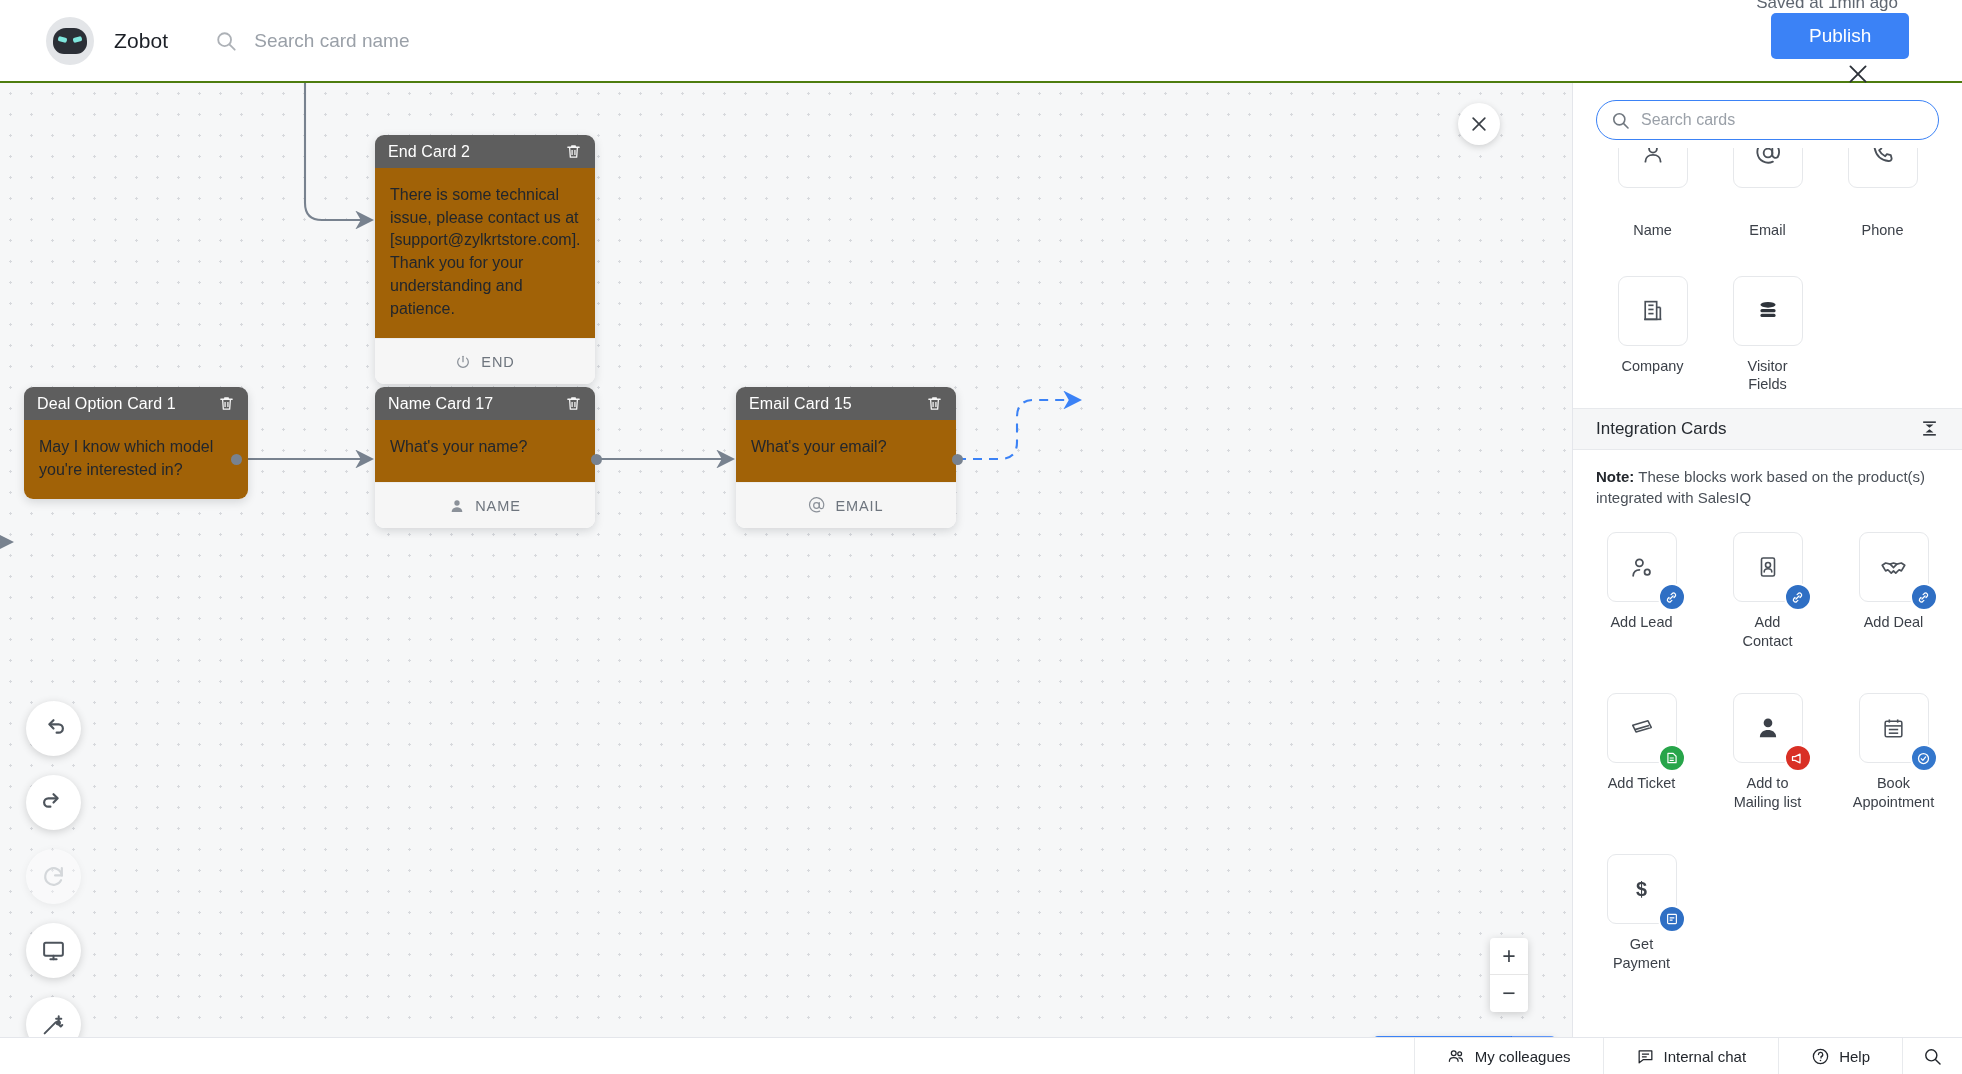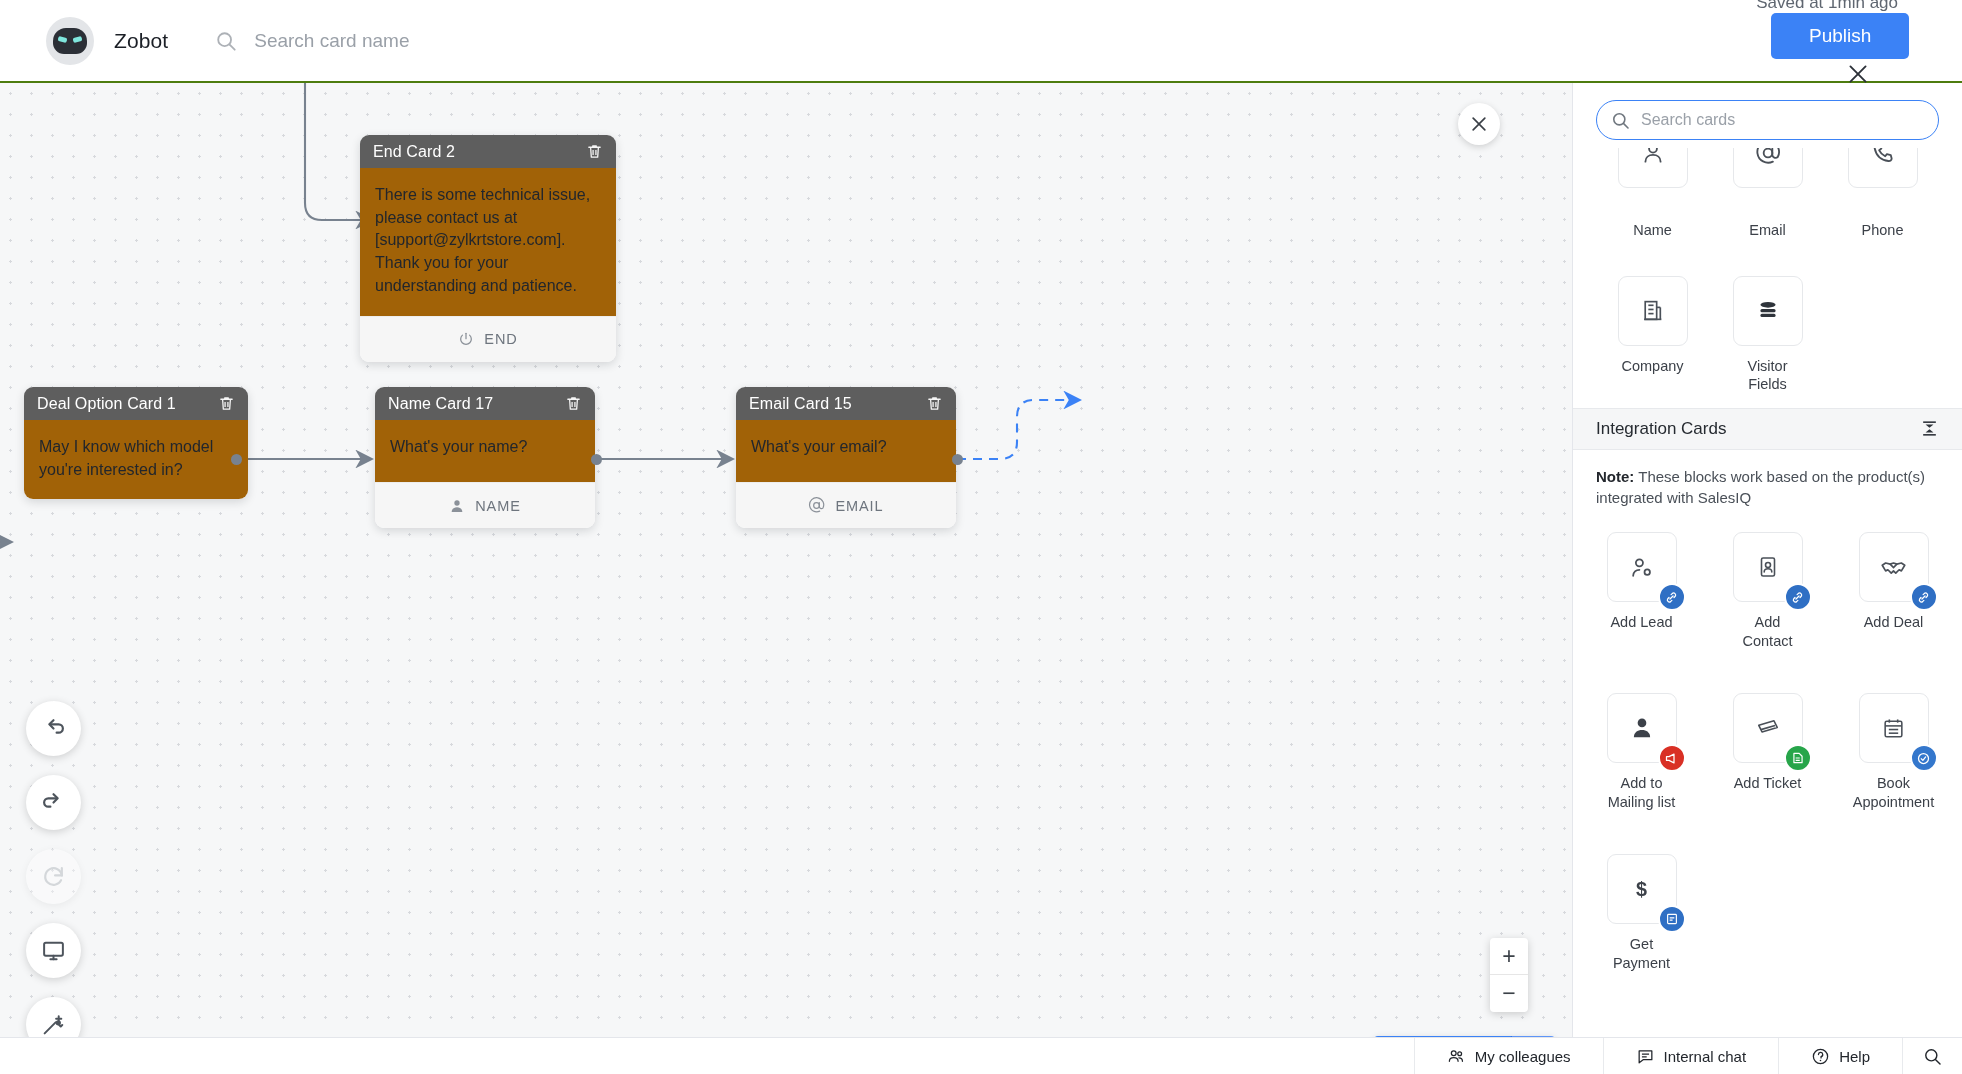--- a/index.html
+++ b/index.html
@@ -254,21 +254,21 @@
       <path d="M957,376 L1000,376 Q1017,376 1017,359 L1017,334 Q1017,317 1034,317 L1078,317" fill="none" stroke="#3b82f6" stroke-width="2.1" stroke-dasharray="9 7" marker-end="url(#ahb)"></path>
     </svg>
 
     <div class="canvas-close">
       <svg width="20" height="20" viewBox="0 0 24 24" stroke="#3a3f46" stroke-width="2" stroke-linecap="round">
         <line x1="5" y1="5" x2="19" y2="19"></line>
           <line x1="19" y1="5" x2="5" y2="19"></line>
       </svg>
     </div>
 
-    <div class="card" style="left:360px; top:52px; width:256px;">
+    <div class="card" style="left:375px; top:52px; width:220px;">
       <div class="card-head">
         <span class="title">End Card 2</span>
         <svg class="trash" viewBox="0 0 24 24" fill="none" stroke="#ffffff" stroke-width="1.8">
           <path d="M4 6h16M9.5 6V4h5v2M6.5 6l1 14h9l1-14" stroke-linecap="round" stroke-linejoin="round"></path>
           <line x1="10" y1="10" x2="10" y2="17"></line>
             <line x1="14" y1="10" x2="14" y2="17"></line>
         </svg>
       </div>
       <div class="card-body">There is some technical issue, please contact us at [support@zylkrtstore.com]. Thank you for your understanding and patience.</div>
       <div class="card-foot">
@@ -528,48 +528,48 @@
             <svg width="15" height="15" viewBox="0 0 24 24" fill="none" stroke="#fff" stroke-width="2">
               <path d="M9.5 14.5l5-5M8 12l-2 2a3.3 3.3 0 0 0 4.6 4.6l2-2M16 12l2-2a3.3 3.3 0 0 0-4.6-4.6l-2 2" stroke-linecap="round"></path>
             </svg>
           </span>
         </div>
         <div class="tile-label">Add Deal</div>
       </div>
 
       <div class="tile">
         <div class="tile-box">
-          <svg width="26" height="26" viewBox="0 0 24 24" fill="#3c4149">
-            <circle cx="12" cy="7.3" r="4"></circle>
-              <path d="M4.5 20.5c0-4.2 3.4-6.6 7.5-6.6s7.5 2.4 7.5 6.6z"></path>
-          </svg>
-          <span class="badge b-red">
-            <svg width="15" height="15" viewBox="0 0 24 24" fill="none" stroke="#fff" stroke-width="2">
-              <path d="M4 9h4l8-4v14l-8-4H4z" stroke-linejoin="round"></path>
-            </svg>
-          </span>
-        </div>
-        <div class="tile-label" style="white-space:pre-line;">Add to
-Mailing list</div>
-      </div>
-
-      <div class="tile">
-        <div class="tile-box">
           <svg width="26" height="26" viewBox="0 0 24 24" fill="none" stroke="#4a5058" stroke-width="1.5">
             <path d="M3.5 9.5l14-4.2 3 6.2-14 4.2z" stroke-linejoin="round"></path>
             <path d="M5.5 13.5l13-3.8"></path>
           </svg>
           <span class="badge b-green">
             <svg width="14" height="14" viewBox="0 0 24 24" fill="none" stroke="#fff" stroke-width="2">
               <path d="M5 4h9l5 5v11H5z" stroke-linejoin="round"></path>
                 <path d="M8 12h7M8 16h7"></path>
             </svg>
           </span>
         </div>
         <div class="tile-label">Add Ticket</div>
+      </div>
+
+      <div class="tile">
+        <div class="tile-box">
+          <svg width="26" height="26" viewBox="0 0 24 24" fill="#3c4149">
+            <circle cx="12" cy="7.3" r="4"></circle>
+              <path d="M4.5 20.5c0-4.2 3.4-6.6 7.5-6.6s7.5 2.4 7.5 6.6z"></path>
+          </svg>
+          <span class="badge b-red">
+            <svg width="15" height="15" viewBox="0 0 24 24" fill="none" stroke="#fff" stroke-width="2">
+              <path d="M4 9h4l8-4v14l-8-4H4z" stroke-linejoin="round"></path>
+            </svg>
+          </span>
+        </div>
+        <div class="tile-label" style="white-space:pre-line;">Add to
+Mailing list</div>
       </div>
 
       <div class="tile">
         <div class="tile-box">
           <svg width="25" height="25" viewBox="0 0 24 24" fill="none" stroke="#4a5058" stroke-width="1.5">
             <rect x="4" y="5" width="16" height="15" rx="1.5"></rect>
             <line x1="4" y1="9.5" x2="20" y2="9.5"></line>
             <line x1="8" y1="3.3" x2="8" y2="6.4"></line>
               <line x1="16" y1="3.3" x2="16" y2="6.4"></line>
             <line x1="7.5" y1="13" x2="16.5" y2="13"></line>

